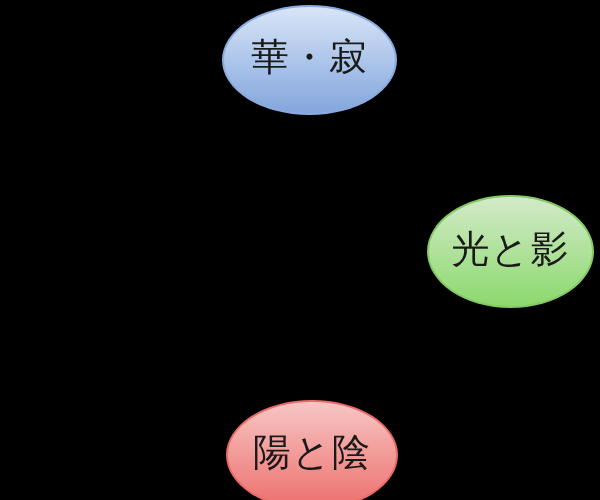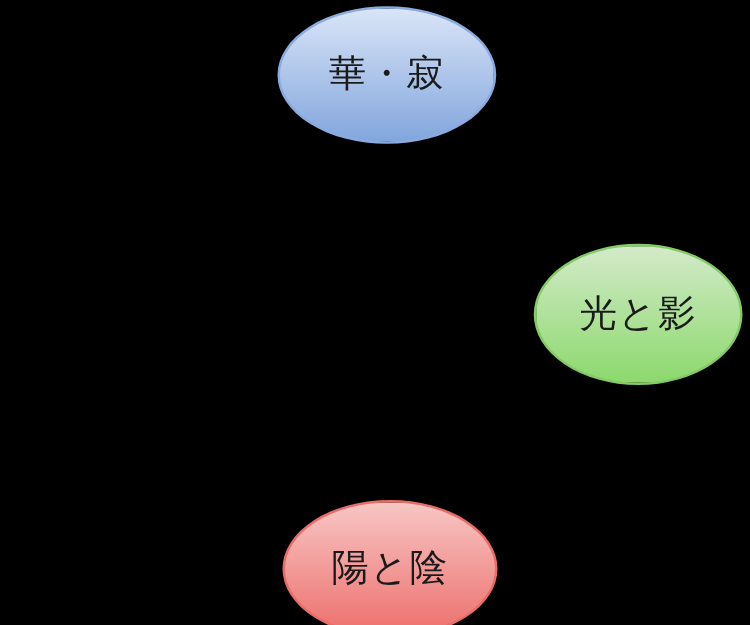--- a/index.html
+++ b/index.html
@@ -26,25 +26,26 @@
     display: flex;
     align-items: center;
     justify-content: center;
   }
   .node-top    { left: 222px; top: 5px;   width: 175px; height: 110px; }
   .node-left   { left: 8px;   top: 195px; width: 172px; height: 113px; }
   .node-right  { left: 427px; top: 195px; width: 167px; height: 113px; }
   .node-bottom { left: 226px; top: 400px; width: 172px; height: 110px; }
   .label {
     color: var(--text-color, #1a1a1a);
-    font-size: 30px;
+    font-size: 38px;
     line-height: 1;
     letter-spacing: 1px;
     white-space: nowrap;
     user-select: none;
+    font-family: Liberation Mono, monospace;
   }
 </style>
 </head>
 <body>
 
 <div class="canvas">
 
   <div class="node node-top" style="background: linear-gradient(rgb(217, 229, 247), rgb(130, 166, 221)); border-color: rgb(138, 171, 223);">
     <span class="label">華・寂</span>
   </div>

